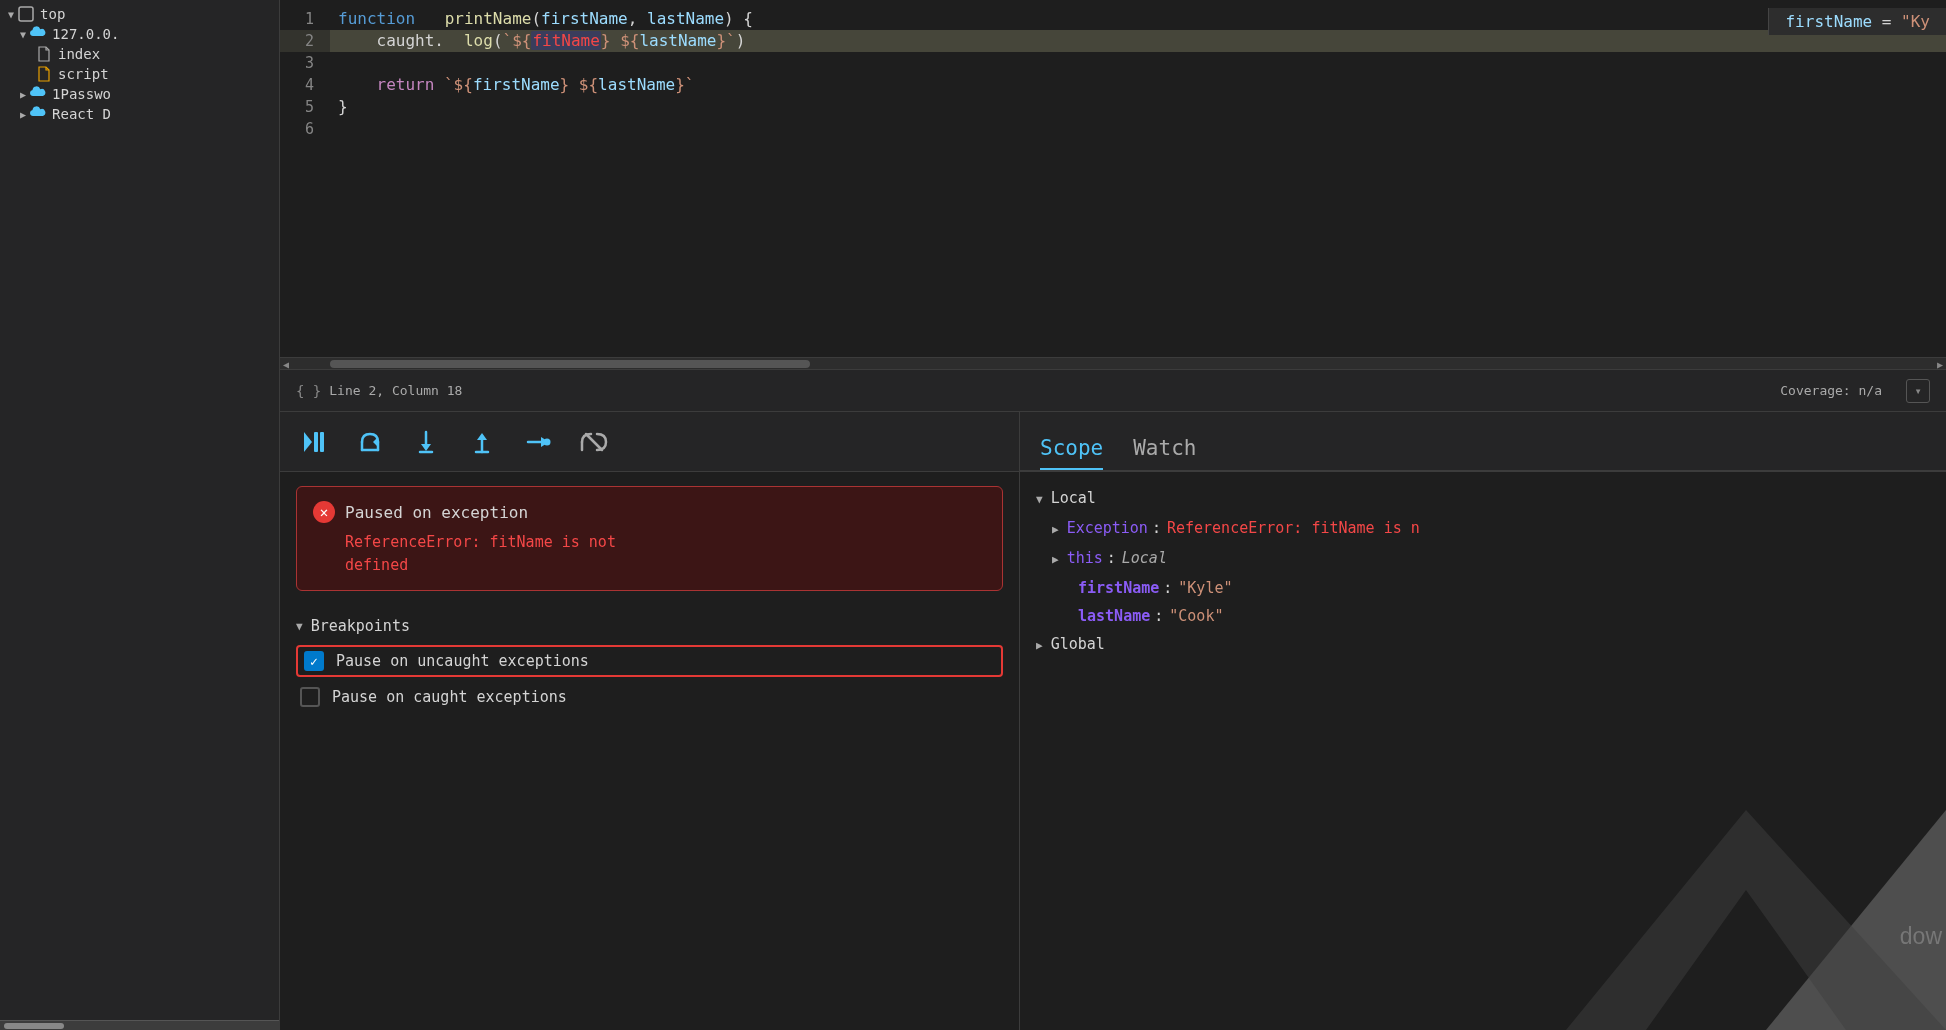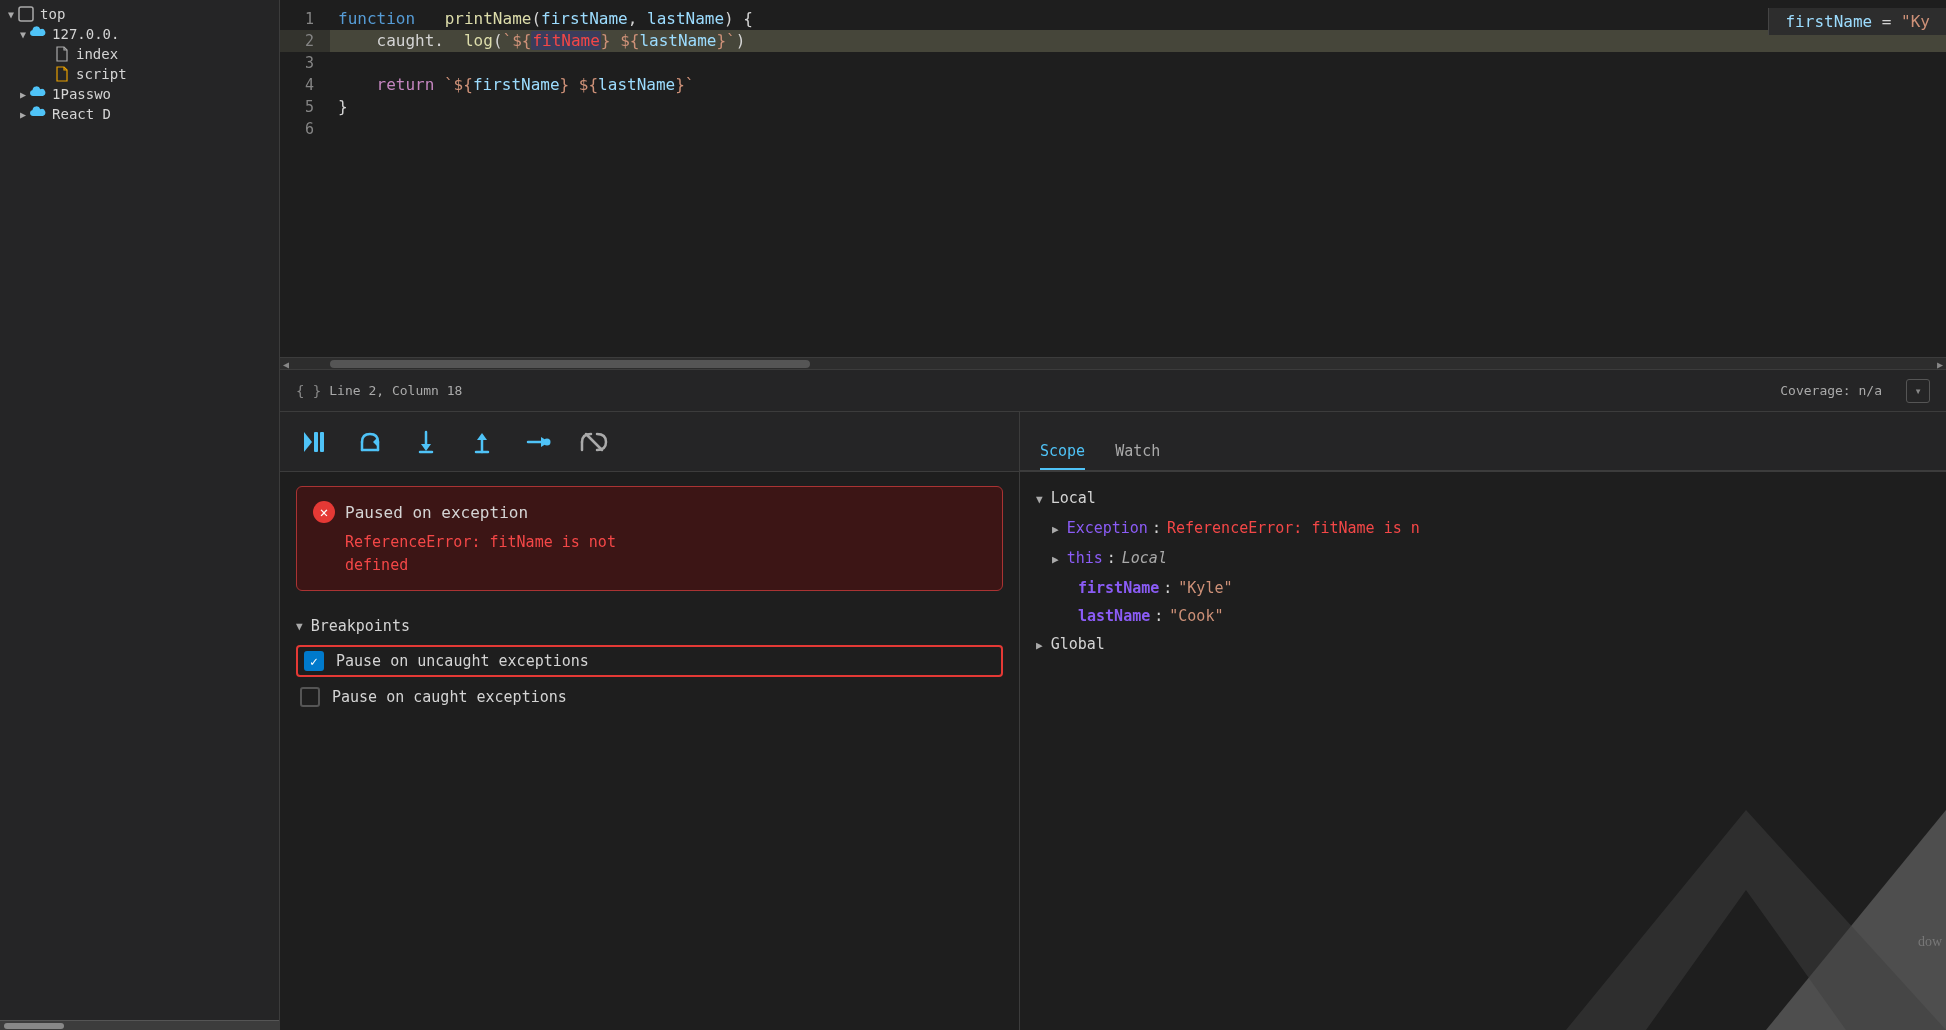--- a/index.html
+++ b/index.html
@@ -52,21 +52,21 @@
     }
     .tree-item .icon-frame {
       margin-right: 6px;
       width: 16px;
       height: 16px;
       display: inline-flex;
       align-items: center;
       justify-content: center;
     }
     .tree-item.indent1 { padding-left: 20px; }
-    .tree-item.indent2 { padding-left: 36px; align-items: center; }
+    .tree-item.indent2 { padding-left: 18px; align-items: center; }
 
     
     .sidebar-scroll::-webkit-scrollbar { width: 6px; }
     .sidebar-scroll::-webkit-scrollbar-thumb { background: #555; border-radius: 3px; }
 
     
     .sidebar-hscroll {
       height: 10px;
       background: #3c3c3c;
       border-top: 1px solid #555;
@@ -357,21 +357,21 @@
     .scope-tabs {
       height: 60px;
       background: #252526;
       border-bottom: 2px solid #3c3c3c;
       display: flex;
       align-items: flex-end;
       padding: 0 20px;
       gap: 30px;
     }
     .scope-tab {
-      font-size: 15px;
+      font-size: 21px;
       padding-bottom: 8px;
       cursor: pointer;
       color: #aaa;
       border-bottom: 2px solid transparent;
     }
     .scope-tab.active {
       color: #4fc3f7;
       border-bottom: 2px solid #4fc3f7;
     }
 
@@ -686,19 +686,19 @@
               <span style="color:#d4d4d4;">Global</span>
             </div>
           </div>
 
           <div style="position:absolute;bottom:0;right:0;width:380px;height:220px;overflow:hidden;pointer-events:none;">
             
             <svg width="380" height="220" viewBox="0 0 380 220" style="opacity:0.45;">
               <polygon points="200,220 380,0 380,220" fill="#888"></polygon>
               <polygon points="0,220 180,0 380,220 280,220 180,80 80,220" fill="#666" opacity="0.5"></polygon>
             </svg>
-            <div style="position:absolute;bottom:80px;right:4px;font-size:14px;color:#777;font-family:Liberation Serif, serif;">dow</div>
+            <div style="position:absolute;bottom:80px;right:4px;font-size:23px;color:#777;font-family:Liberation Sans, sans-serif;">dow</div>
           </div>
         </div>
       </div>
     </div>
   </div>
 </div>
 
 </body></html>

